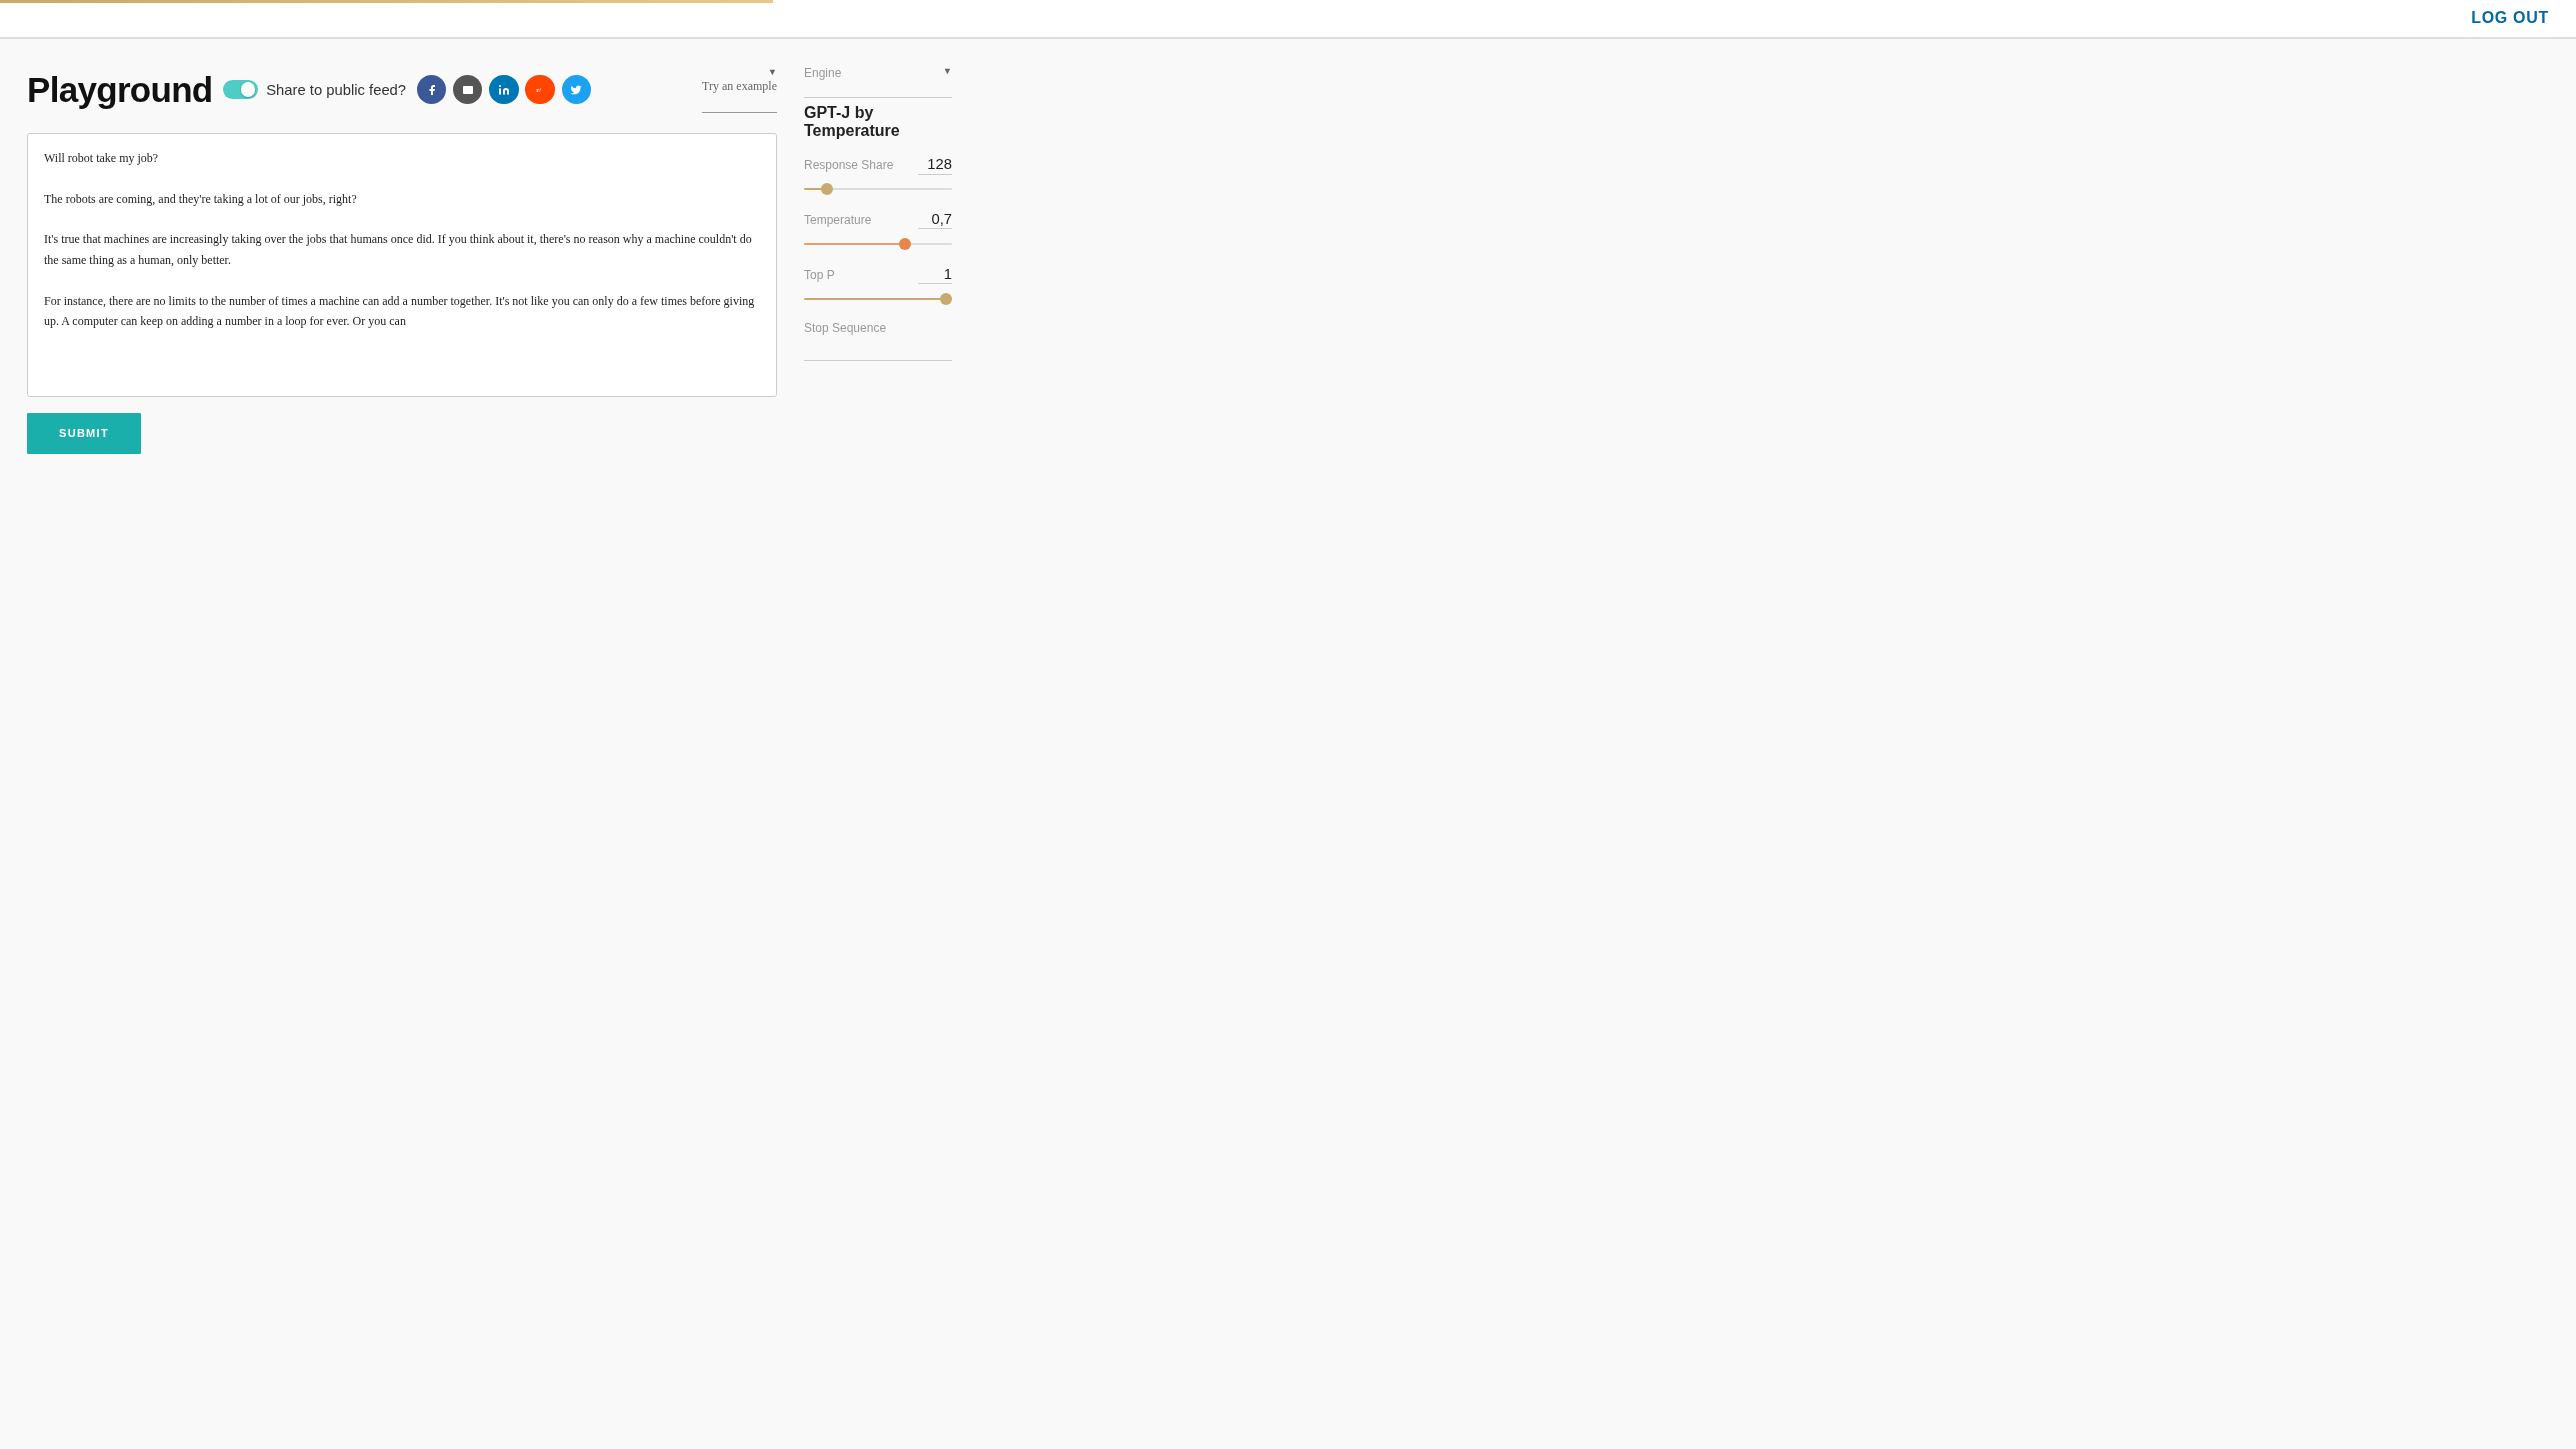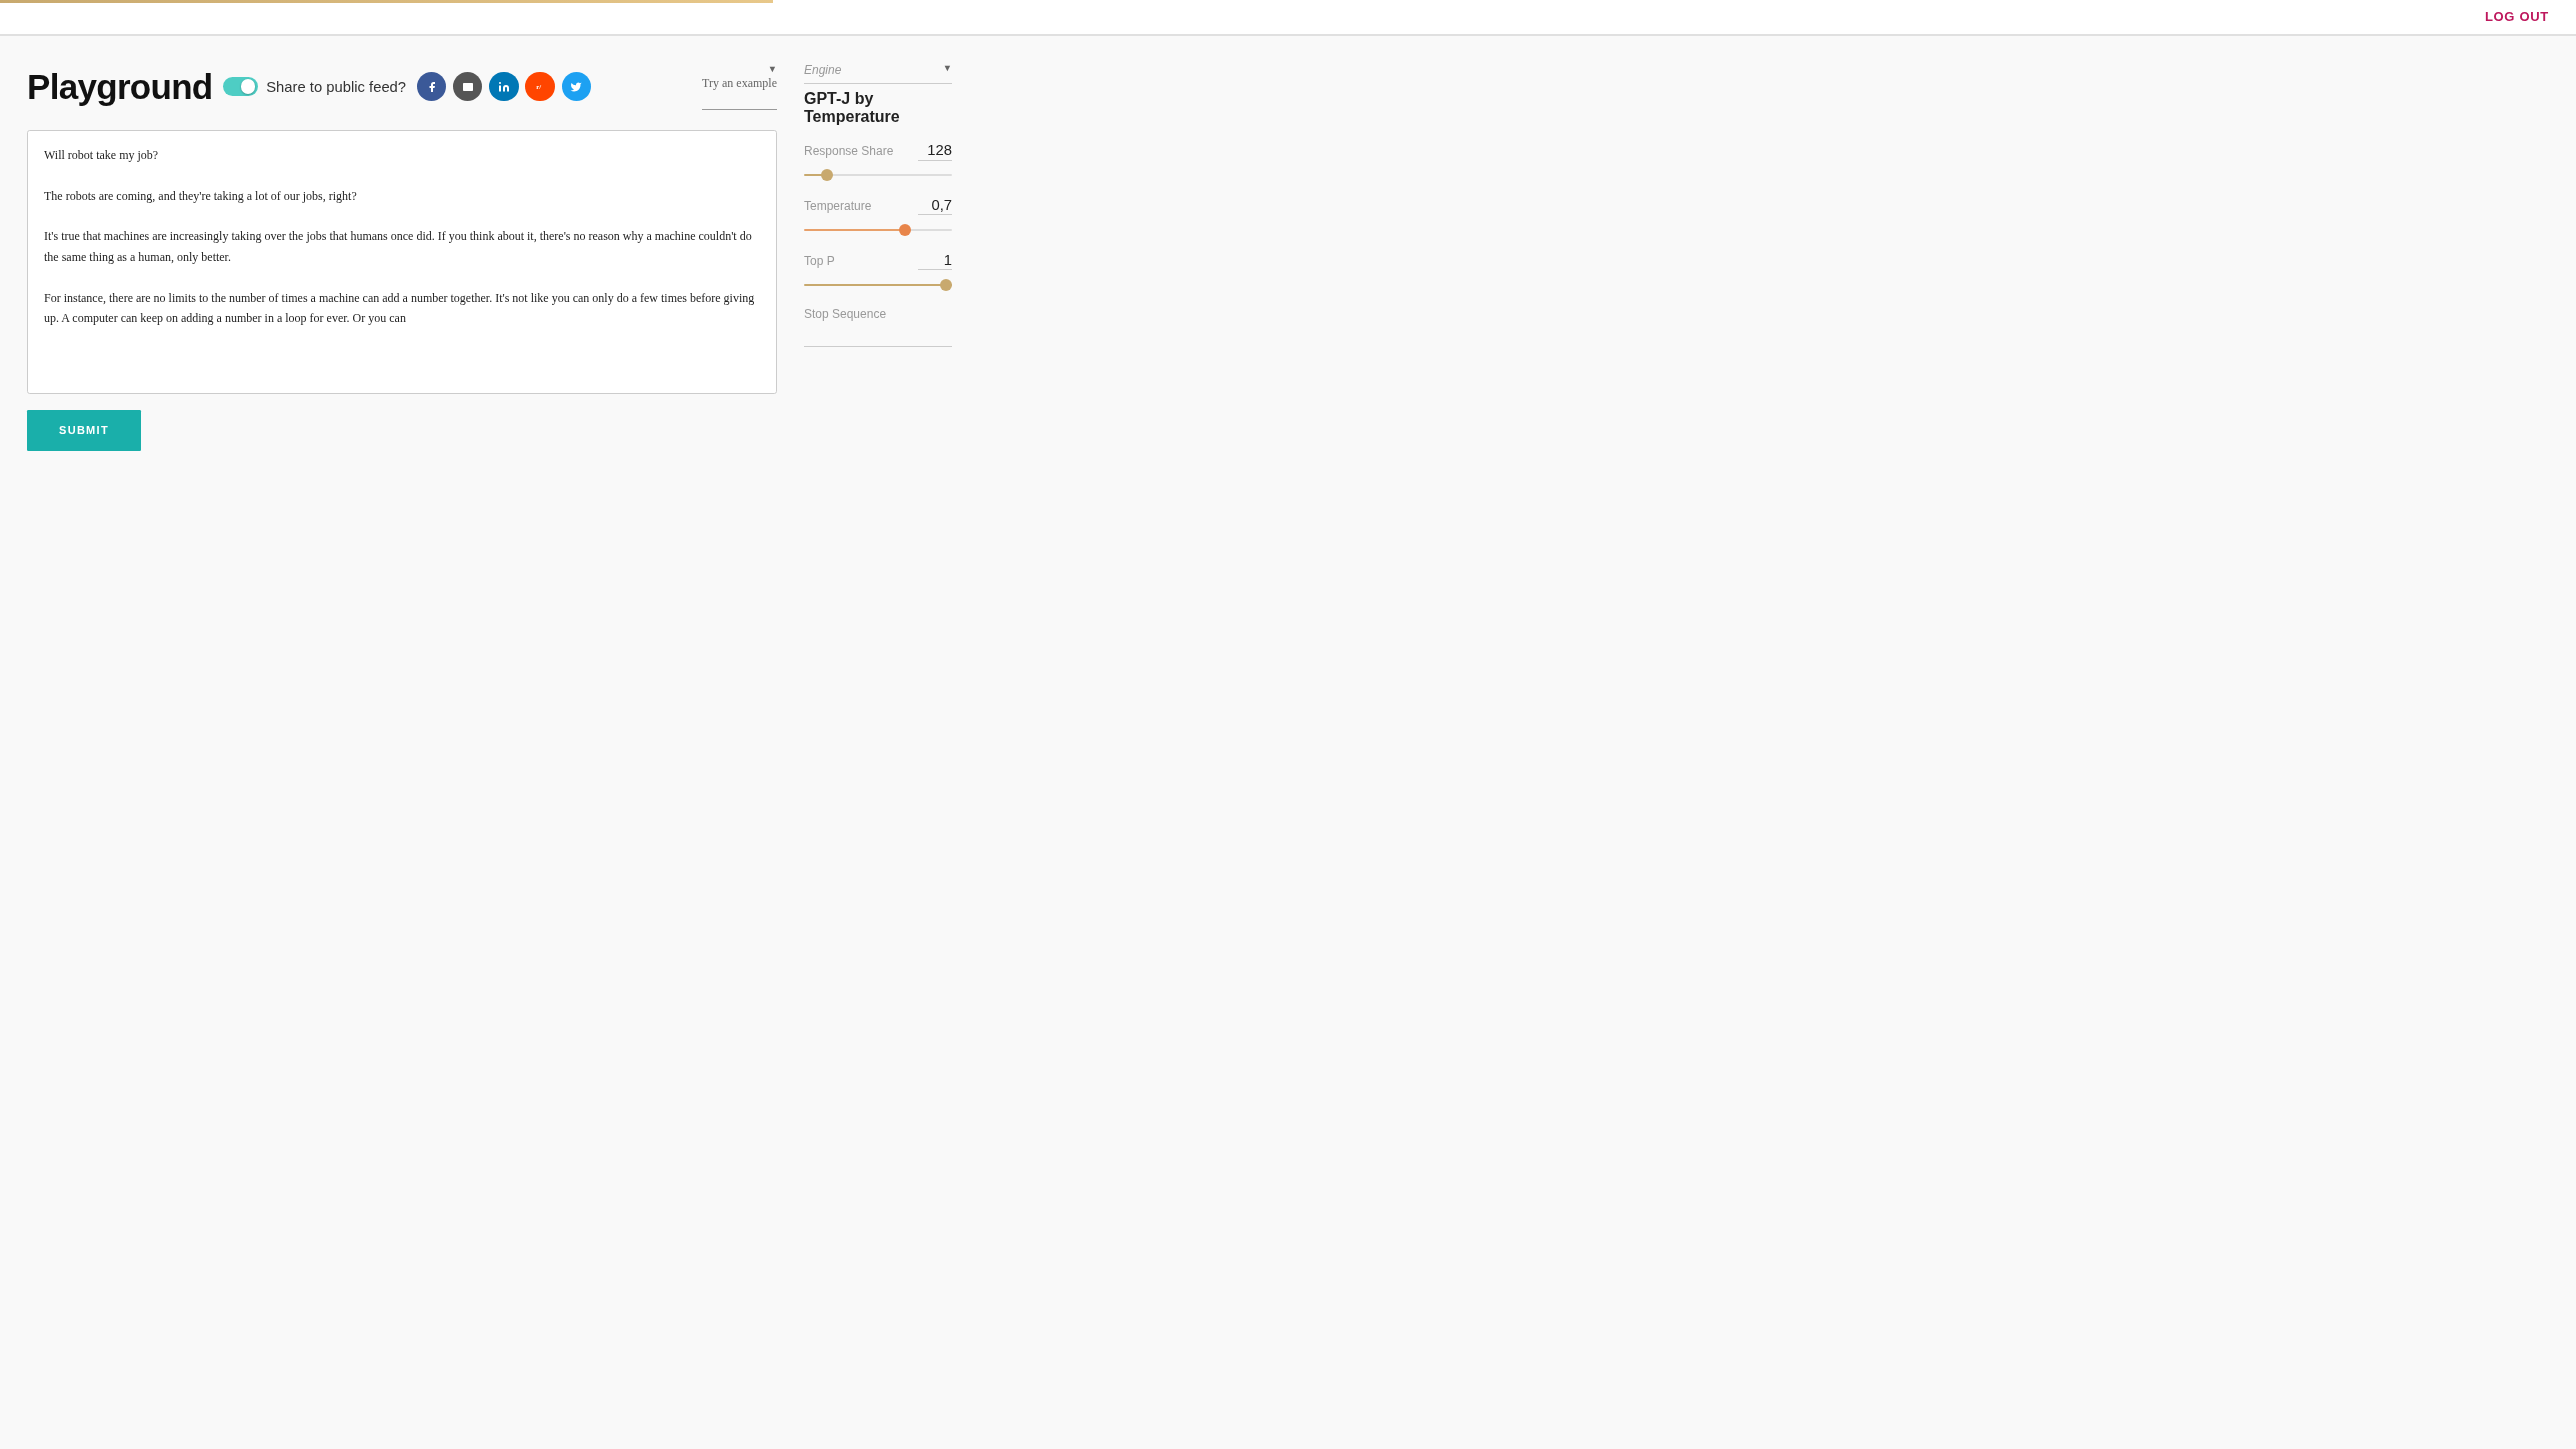--- a/index.html
+++ b/index.html
@@ -28,24 +28,24 @@
     .progress-bar {
       position: absolute;
       top: 0;
       left: 0;
       height: 2.7px;
       width: 30%;
       background: linear-gradient(to right, #c8a96e, #e8c88a);
     }
 
     .logout-btn {
-      font-size: 13px;
+      font-size: 16px;
       font-weight: 700;
       letter-spacing: 0.7px;
-      color: #be185d;
+      color: #0369a1;
       background: none;
       border: none;
       cursor: pointer;
       text-transform: uppercase;
       font-family: 'Arial', sans-serif;
     }
 
     .main-content {
       display: flex;
       padding: 27px 27px 27px 27px;
@@ -218,24 +218,23 @@
     
     .engine-section {
       margin-bottom: 16px;
     }
 
     .engine-dropdown-area {
       display: flex;
       align-items: flex-start;
       justify-content: space-between;
       border-bottom: 0.7px solid #ccc;
-      padding-bottom: 6px;
+      padding-bottom: 17px;
       margin-bottom: 6.7px;
       cursor: pointer;
-      font-style: italic;
     }
 
     .engine-label {
       font-size: 12px;
       color: #999;
       font-family: 'Arial', sans-serif;
     }
 
     .chevron-icon {
       font-size: 9.4px;

